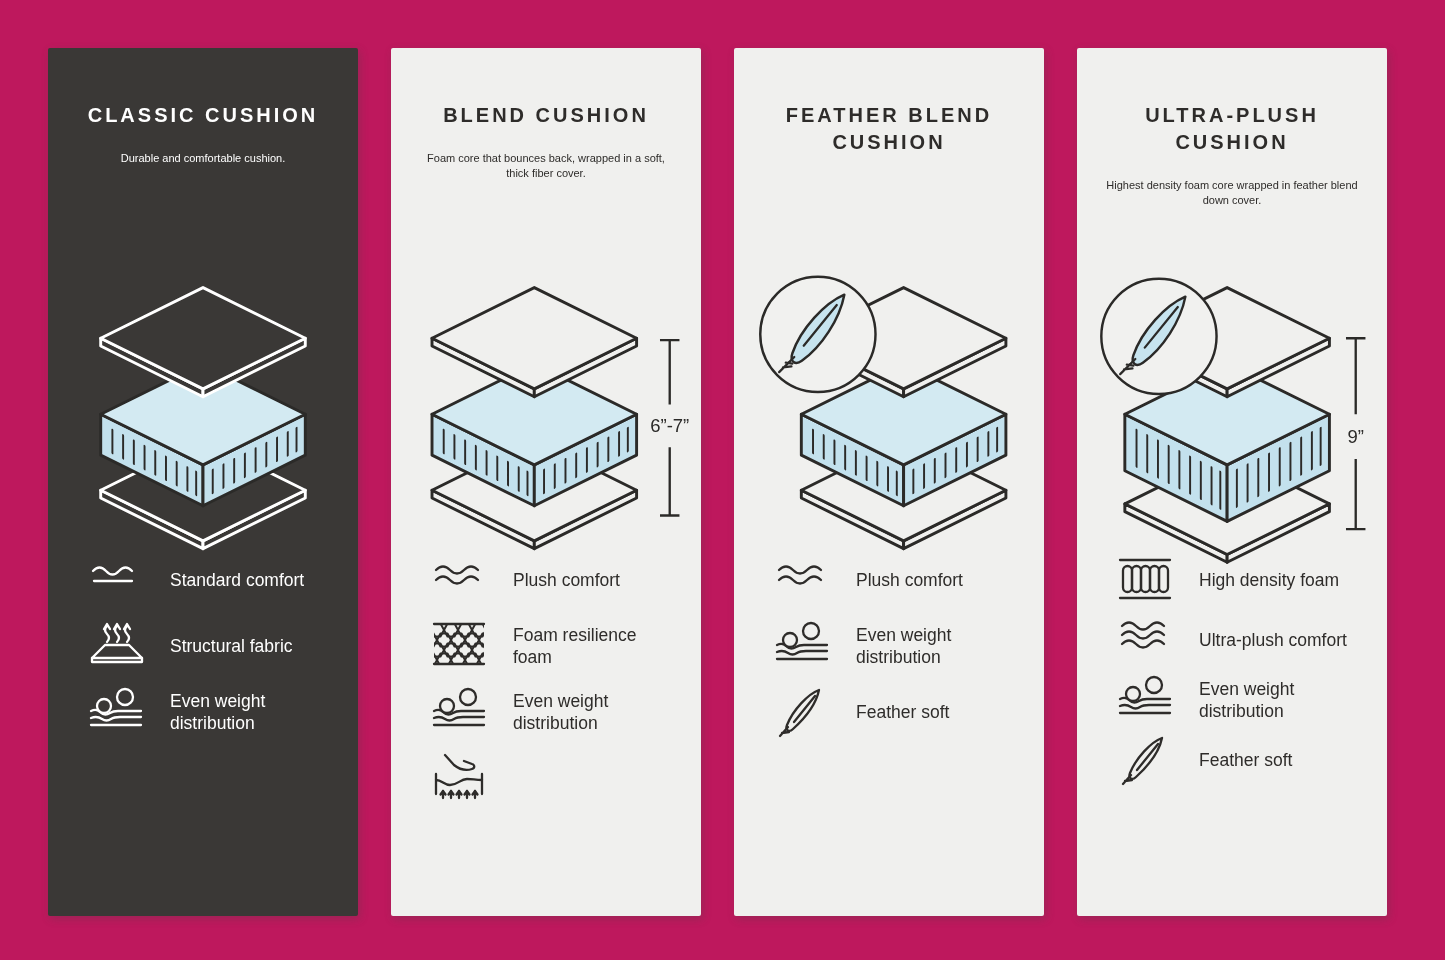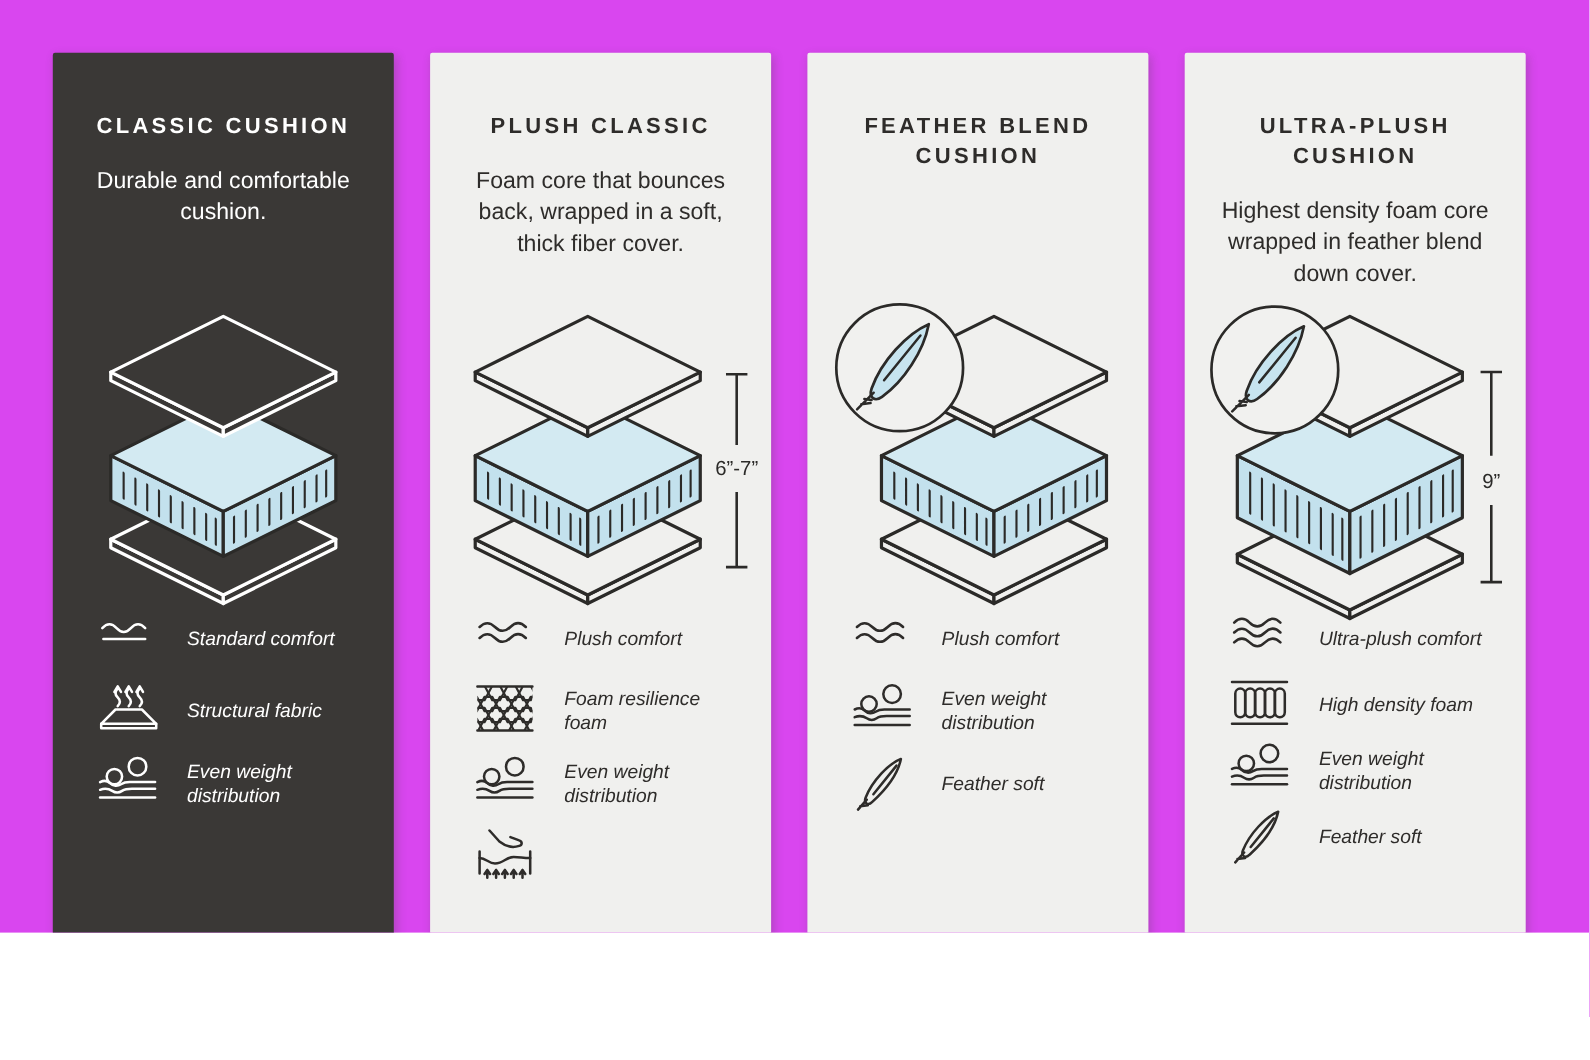--- a/index.html
+++ b/index.html
@@ -1,51 +1,51 @@
 <!DOCTYPE html>
 <html><head>
 <meta charset="utf-8">
 <style>
   * { margin:0; padding:0; box-sizing:border-box; }
   html,body { background:#ffffff; }
   body { font-family:"Liberation Sans", sans-serif; color:#2e2c2a; }
-  .page { position:relative; width:1445px; height:848px; background:#d946ef; overflow:hidden; }
+  .page { position:relative; width:1445px; height:960px; background:#be185d; overflow:hidden; }
   .panels { position:absolute; left:48px; top:48px; display:flex; gap:33px; }
   .panel {
     position:relative; width:310px; height:868px; border-radius:2px;
     padding:54px 26px 0; text-align:center;
     box-shadow:2px 3px 9px rgba(70,70,70,.28);
   }
   .panel.light { background:var(--panel-bg); --panel-bg:#f0f0ee; --line:#2b2a28; --cover-stroke:#2b2a28; --text:#2e2c2a; }
   .panel.dark  { background:var(--panel-bg); --panel-bg:#3a3836; --line:#2b2a28; --cover-stroke:#ffffff; --text:#ffffff; }
   .title {
     font-size:20px; font-weight:700; letter-spacing:3px; line-height:1.35;
     color:var(--text); max-width:250px; margin:0 auto;
   }
   .desc {
-    font-size:21px; line-height:1.35; color:var(--text);
+    font-size:11px; line-height:1.35; color:var(--text);
     margin:22px auto 0; max-width:252px;
   }
   .illus { position:absolute; top:224px; left:0; width:100%; }
   .illus svg { display:block; width:302px; margin:0 auto; overflow:visible; }
   .cover-face { fill:var(--panel-bg); stroke:var(--cover-stroke); stroke-width:3; stroke-linejoin:round; }
   .foam-top  { fill:#d3eaf2; stroke:var(--line); stroke-width:3; stroke-linejoin:round; }
   .foam-side { fill:#c3e1ed; stroke:var(--line); stroke-width:3; stroke-linejoin:round; }
   .hatch { stroke:var(--line); stroke-width:2; fill:none; stroke-linecap:round; }
   .dimline { stroke:#2b2a28; stroke-width:2.4; fill:none; }
   .dimtext { font-family:"Liberation Sans",sans-serif; font-size:19px; fill:#2b2a28; }
   .badge-circle { fill:#f1f1ef; stroke:#2b2a28; stroke-width:2.6; }
   .badge-feather { fill:#c7e4ef; stroke:#2b2a28; stroke-width:2.6; stroke-linejoin:round; }
   .badge-stroke { fill:none; stroke:#2b2a28; stroke-width:2.4; stroke-linecap:round; }
   .features { position:absolute; top:506px; left:40px; right:14px; list-style:none; text-align:left; }
   .features li { display:flex; align-items:center; gap:26px; margin-bottom:14px; min-height:50px; }
   .panel.five-rows .features li { margin-bottom:8px; min-height:48px; }
   .feat-icon { width:56px; height:52px; flex:0 0 56px; color:var(--text); }
   .feat-icon use { stroke:currentColor; }
-  .feat-label { font-size:17.5px; line-height:1.28; color:var(--text); max-width:166px;font-style:italic; }
+  .feat-label { font-size:17.5px; line-height:1.28; color:var(--text); max-width:166px; }
   .symbol-defs { position:absolute; width:0; height:0; overflow:hidden; }
   .sym { fill:none; stroke:currentColor; stroke-width:2.3; stroke-linecap:round; stroke-linejoin:round; }
 </style>
 </head>
 <body>
 
 <svg class="symbol-defs" aria-hidden="true">
   <defs>
     <path id="hex-cell" d="M-3.5 -6.5h7L7 0 3.5 6.5h-7L-7 0Z"></path>
     <clipPath id="foamclip">
@@ -239,21 +239,21 @@
         <li>
           <svg class="feat-icon" viewBox="0 0 56 52">
               <use href="#even-weight-icon"></use>
             </svg>
           <span class="feat-label">Even weight distribution</span>
         </li>
       </ul>
     </section>
 
     <section class="panel light">
-      <h2 class="title">PLUSH CLASSIC</h2>
+      <h2 class="title">BLEND CUSHION</h2>
       <p class="desc">Foam core that bounces back, wrapped in a soft, thick fiber cover.</p>
       <div class="illus">
         <svg viewBox="0 0 310 300">
           <use href="#cushion-standard" x="-12"></use>
           <g>
             <path class="dimline" d="M272 70h20M282 70v66M282 180v70M272 250h20"></path>
             <text class="dimtext" x="282" y="164" text-anchor="middle">6”-7”</text>
           </g>
         </svg>
       </div>
@@ -323,29 +323,29 @@
           <use href="#feather-badge-icon" x="16" y="2" width="128" height="128"></use>
           <g>
             <path class="dimline" d="M272 68h20M282 68v78M282 192v72M272 264h20"></path>
             <text class="dimtext" x="282" y="176" text-anchor="middle">9”</text>
           </g>
         </svg>
       </div>
       <ul class="features">
         <li>
           <svg class="feat-icon" viewBox="0 0 56 52">
+              <use href="#density-foam-icon"></use>
+            </svg>
+          <span class="feat-label">High density foam</span>
+        </li>
+        <li>
+          <svg class="feat-icon" viewBox="0 0 56 52">
               <use href="#wave-triple-icon"></use>
             </svg>
           <span class="feat-label">Ultra-plush comfort</span>
-        </li>
-        <li>
-          <svg class="feat-icon" viewBox="0 0 56 52">
-              <use href="#density-foam-icon"></use>
-            </svg>
-          <span class="feat-label">High density foam</span>
         </li>
         <li>
           <svg class="feat-icon" viewBox="0 0 56 52">
               <use href="#even-weight-icon"></use>
             </svg>
           <span class="feat-label">Even weight distribution</span>
         </li>
         <li>
           <svg class="feat-icon" viewBox="0 0 56 52">
               <use href="#feather-soft-icon"></use>

